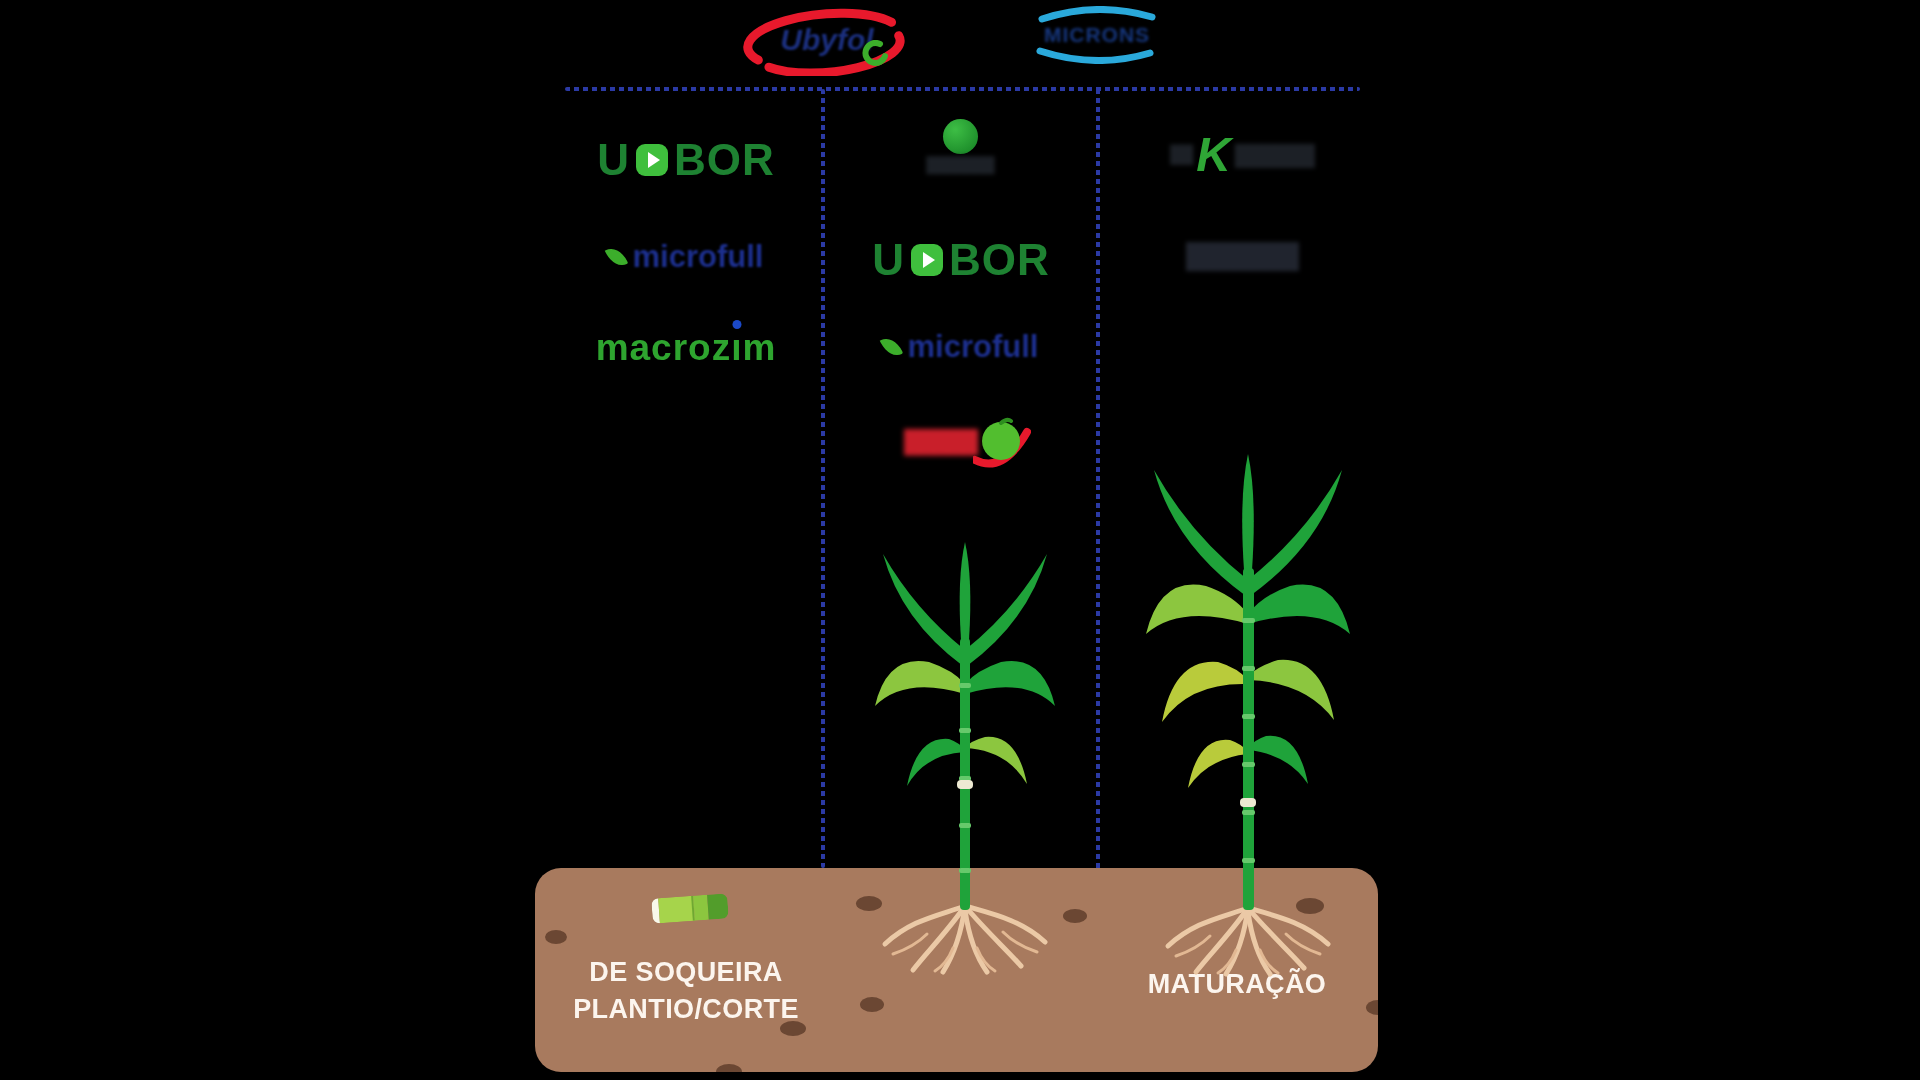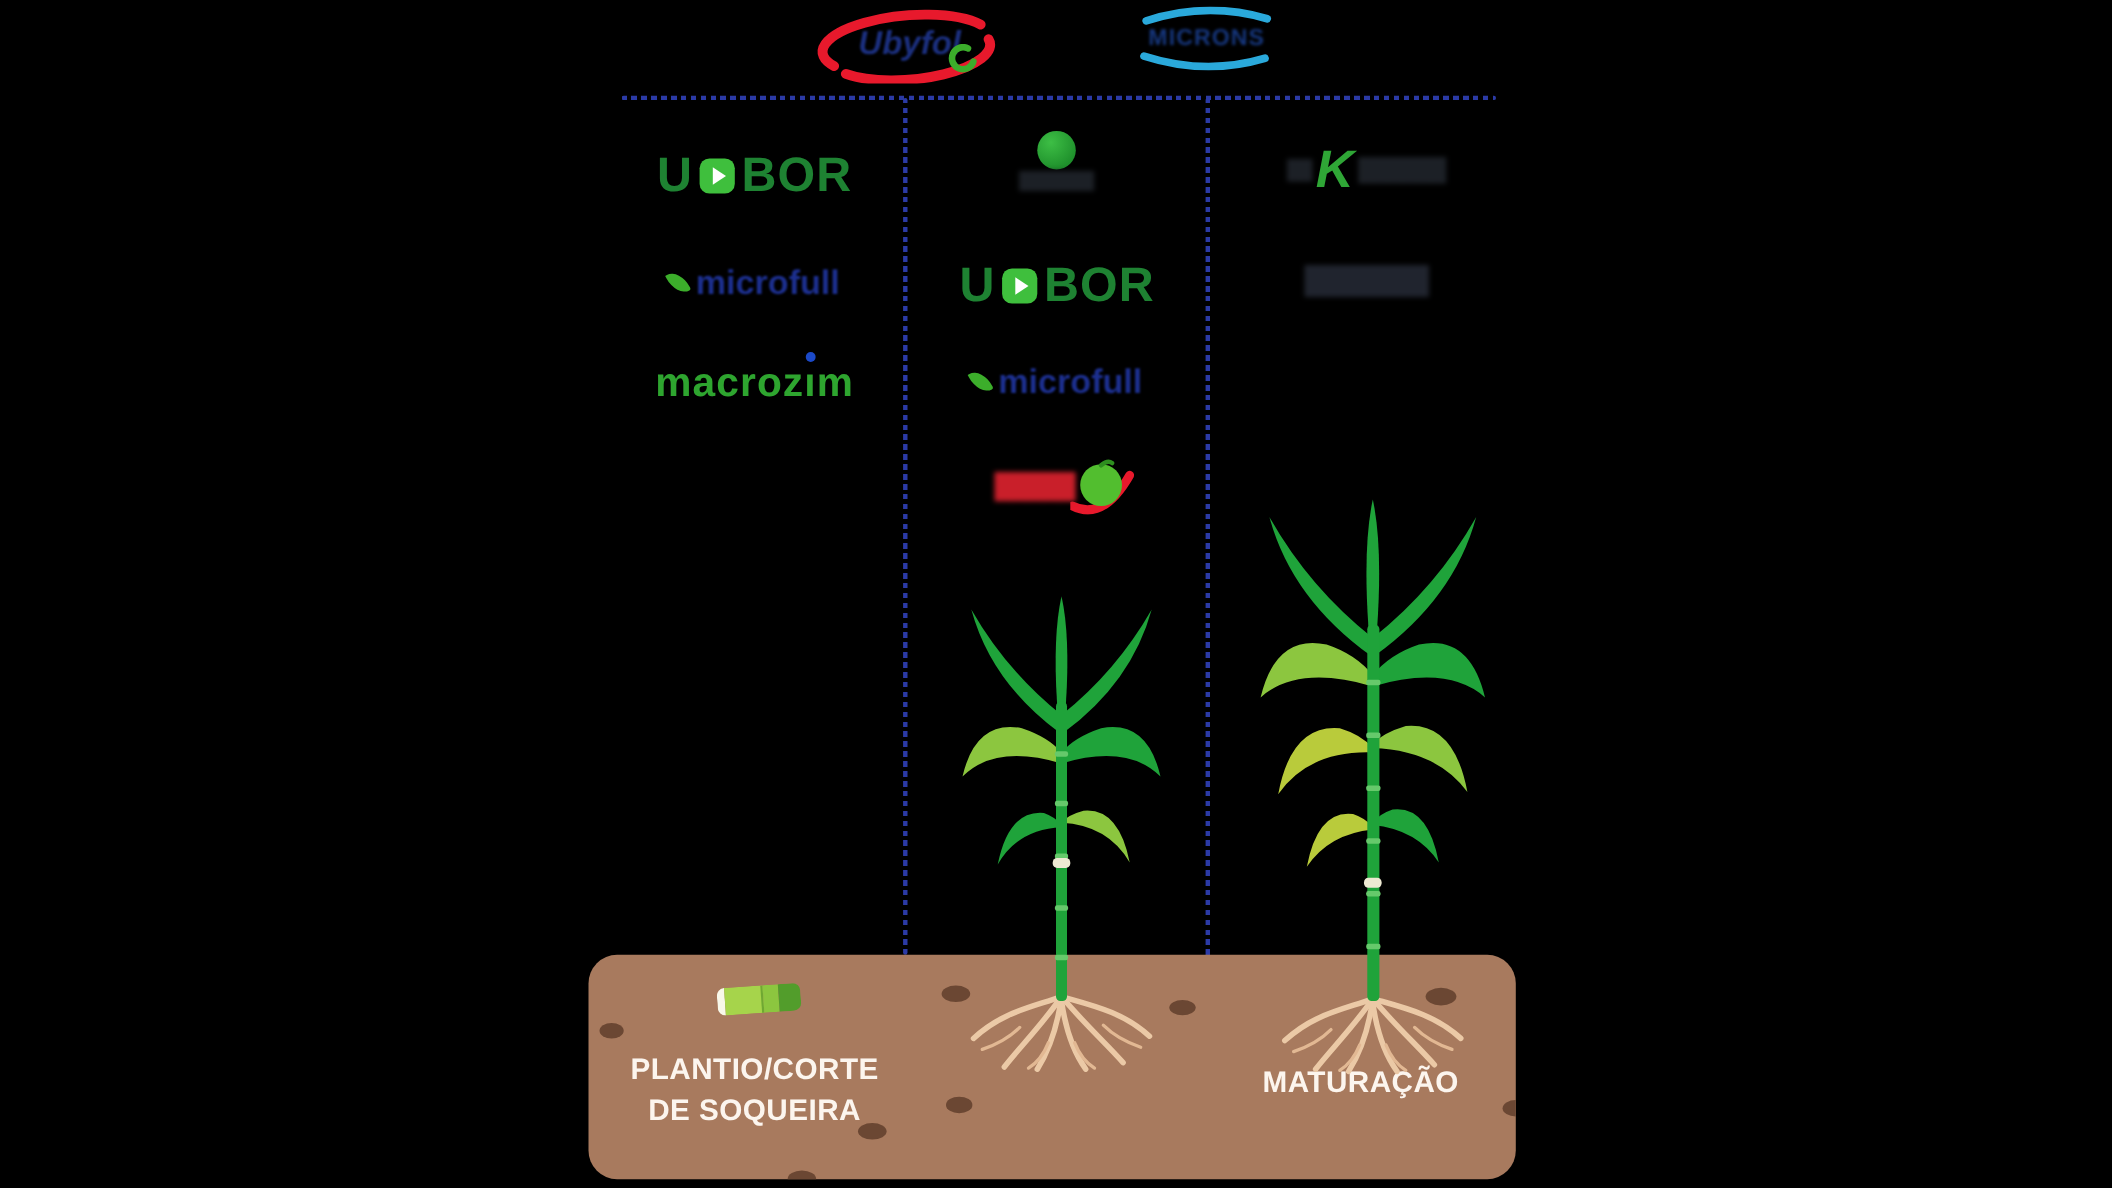--- a/index.html
+++ b/index.html
@@ -142,22 +142,22 @@
     <div class="spot" style="left:831px;top:132px;width:24px;height:15px"></div>
 
     <div class="billet">
       <div class="b1"></div>
       <div class="b2"></div>
       <div class="b3"></div>
       <div class="b4"></div>
     </div>
 
     <div class="soil-label" style="left:16px;top:86px;width:270px">
+      <div>DE SOQUEIRA</div>
       <div>PLANTIO/CORTE</div>
-      <div>DE SOQUEIRA</div>
     </div>
     <div class="soil-label" style="left:572px;top:98px;width:260px">MATURAÇÃO</div>
   </div>
 
   <svg class="plant" viewBox="0 0 200 470" style="left:865px;top:508px;width:200px;height:470px">
     <g stroke="#EBC9A6" stroke-width="5" fill="none" stroke-linecap="round">
       <path d="M100,398 C72,408 46,412 20,436"></path>
       <path d="M100,398 C82,424 62,444 48,462"></path>
       <path d="M100,398 C96,428 88,448 78,464"></path>
       <path d="M100,402 C104,430 112,450 122,464"></path>

